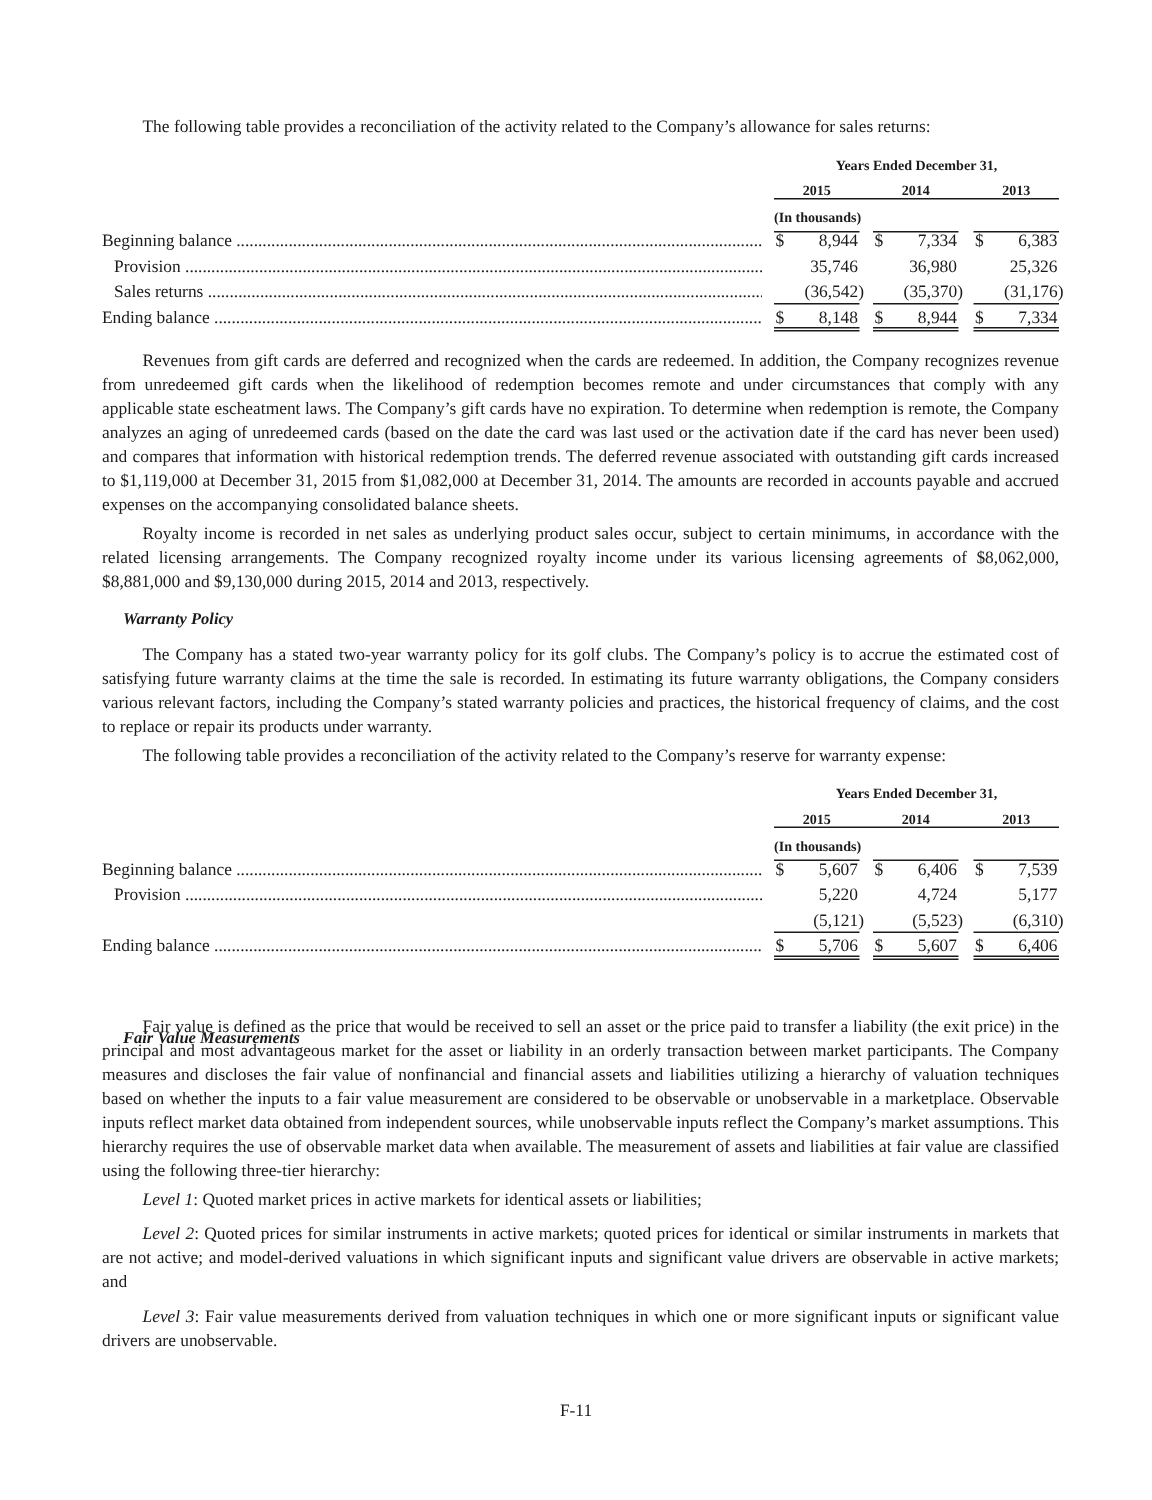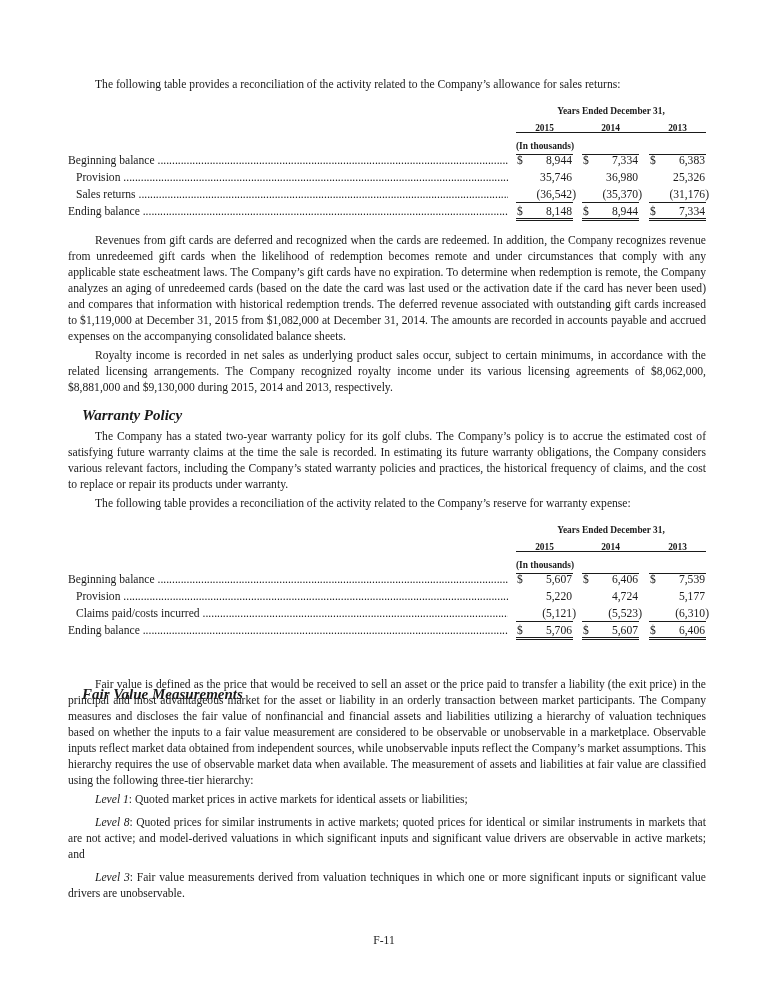--- a/index.html
+++ b/index.html
@@ -9,21 +9,21 @@
       color: #1a1a1a; font-size: 11.6px;
     }
     .page { position: absolute; left: 68px; top: 0; width: 638px; }
     .para {
       position: absolute; left: 0; width: 638px; line-height: 16px;
       text-align: justify; margin: 0;
     }
     .indent { text-indent: 27px; }
     .heading {
       position: absolute; left: 14px; font-weight: bold; font-style: italic;
-      margin: 0; font-size: 15px;
+      margin: 0; font-size: 11px;
     }
     .lvl { font-style: italic; }
 
     
     .fin-table { position: absolute; left: 0; width: 638px; }
     .yhdr {
       position: absolute; left: 448px; width: 190px; text-align: center;
       font-weight: bold; font-size: 9.4px; padding-bottom: 16px;
       border-bottom: 1.3px solid #1a1a1a;
     }
@@ -172,21 +172,20 @@
           <span class="val">5,220</span>
         </div>
       <div class="cell c1">
           <span class="val">4,724</span>
         </div>
       <div class="cell c2">
           <span class="val">5,177</span>
         </div>
     </div>
     <div class="row" style="top:606px;">
-      <span class="rlabel sub">Claims paid/costs incurred</span>
       <div class="cell c0 ul neg">
           <span class="val">(5,121)</span>
         </div>
       <div class="cell c1 ul neg">
           <span class="val">(5,523)</span>
         </div>
       <div class="cell c2 ul neg">
           <span class="val">(6,310)</span>
         </div>
     </div>
@@ -206,19 +205,19 @@
         </div>
     </div>
   </div>
 
   <p class="heading" style="top:686px;">Fair Value Measurements</p>
 
   <p class="para indent" style="top:677px;">Fair value is defined as the price that would be received to sell an asset or the price paid to transfer a liability (the exit price) in the principal and most advantageous market for the asset or liability in an orderly transaction between market participants. The Company measures and discloses the fair value of nonfinancial and financial assets and liabilities utilizing a hierarchy of valuation techniques based on whether the inputs to a fair value measurement are considered to be observable or unobservable in a marketplace. Observable inputs reflect market data obtained from independent sources, while unobservable inputs reflect the Company’s market assumptions. This hierarchy requires the use of observable market data when available. The measurement of assets and liabilities at fair value are classified using the following three-tier hierarchy:</p>
 
   <p class="para indent" style="top:792px;"><span class="lvl">Level 1</span><span>: Quoted market prices in active markets for identical assets or liabilities;</span></p>
 
-  <p class="para indent" style="top:815px;"><span class="lvl">Level 8</span><span>: Quoted prices for similar instruments in active markets; quoted prices for identical or similar instruments in markets that are not active; and model-derived valuations in which significant inputs and significant value drivers are observable in active markets; and</span></p>
+  <p class="para indent" style="top:815px;"><span class="lvl">Level 2</span><span>: Quoted prices for similar instruments in active markets; quoted prices for identical or similar instruments in markets that are not active; and model-derived valuations in which significant inputs and significant value drivers are observable in active markets; and</span></p>
 
   <p class="para indent" style="top:870px;"><span class="lvl">Level 3</span><span>: Fair value measurements derived from valuation techniques in which one or more significant inputs or significant value drivers are unobservable.</span></p>
 
 </div>
 
 <div class="footer">F-11</div>
 
 </body></html>

